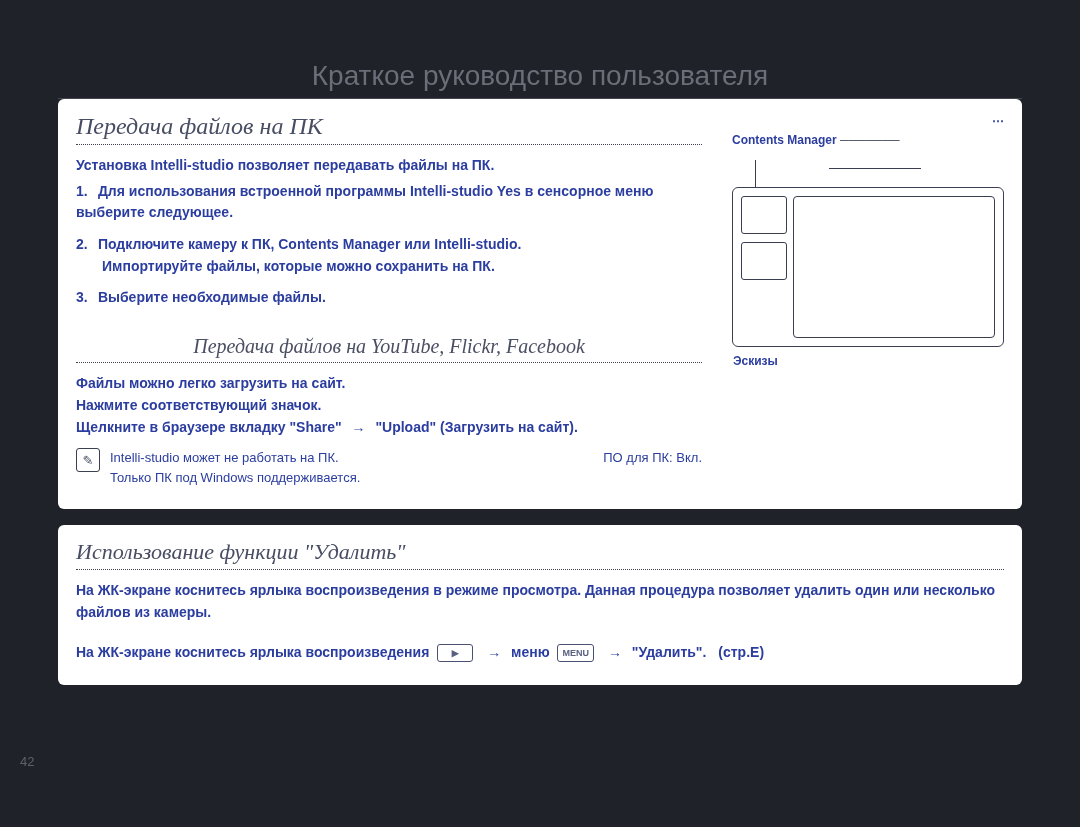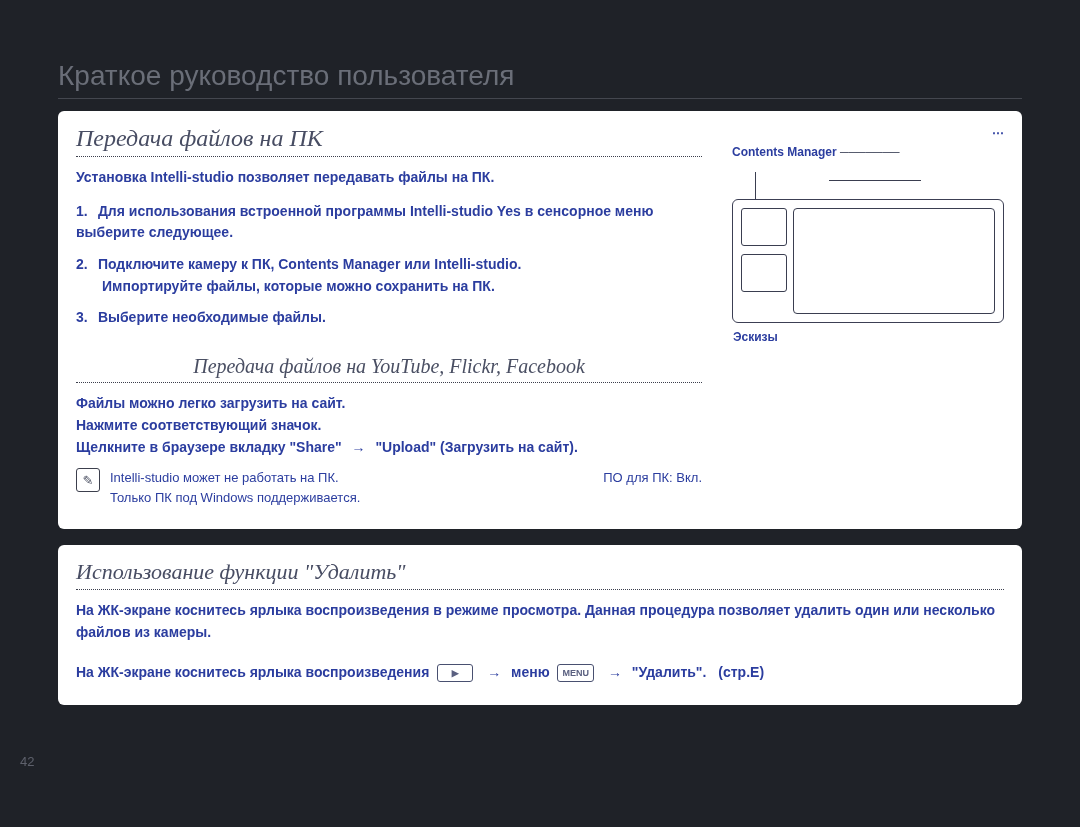--- a/index.html
+++ b/index.html
@@ -7,24 +7,23 @@
     width:1080px;height:827px;
     background:#1f2228;
     font-family:Arial,Helvetica,sans-serif;
     color:#5a5f6e;
     position:relative;
   }
   .page{padding:60px 58px 20px 58px;box-sizing:border-box}
   .hdr{
     color:#6a6e78;
     font-size:28px;
-    text-align:left;
+    text-align:center;
     border-bottom:1px solid #44474f;
     padding-bottom:6px;
-    margin-bottom:12px;
   }
   .panel{
     background:#ffffff;
     border-radius:6px;
     padding:14px 18px 22px 18px;
     margin-bottom:16px;
     position:relative;
   }
   .h1{
     font-family:Georgia,'Times New Roman',serif;
@@ -55,21 +54,21 @@
     display:flex;align-items:center;justify-content:center;
     color:#4b5062;font-size:13px;
   }
   .note-txt{color:#2b3d9f;font-size:13px;line-height:1.5;font-weight:normal}
   .right-box{
     position:absolute;right:18px;top:14px;width:272px;
     color:#2b3d9f;font-size:12px;line-height:1.4;font-weight:bold;
   }
   .diagram{
     margin-top:38px;border:1px solid #3c3f54;border-radius:6px;
-    height:124px;position:relative;padding:8px;box-sizing:border-box;
+    height:160px;position:relative;padding:8px;box-sizing:border-box;
   }
   .d-ar-v{position:absolute;left:22px;top:-28px;width:0;height:28px;border-left:1px solid #3a3e50}
   .d-ar-h{position:absolute;left:96px;top:-20px;right:82px;height:0;border-top:1px solid #3a3e50}
   .d-thumbs{position:absolute;left:8px;top:8px;width:46px}
   .d-thumb{height:36px;border:1px solid #3a3e50;border-radius:3px;margin-bottom:8px}
   .d-main{position:absolute;left:60px;right:8px;top:8px;bottom:8px;border:1px solid #3a3e50;border-radius:4px}
   .d-label{position:absolute;left:0;bottom:-24px;color:#2b3d9f;font-size:12px;font-weight:bold}
   .col-left{width:626px}
   .pagefoot{position:absolute;left:20px;bottom:58px;color:#5e616c;font-size:13px}
   .inline-icon{
@@ -87,21 +86,21 @@
 
   <div class="hdr">Краткое руководство пользователя</div>
 
   <div class="panel">
 
     <div class="col-left">
       <div class="h1">Передача файлов на ПК</div>
 
       <div class="p-block">Установка Intelli-studio позволяет передавать файлы на ПК.</div>
 
-      <div class="p-block" style="margin-top:12px">
+      <div class="p-block" style="margin-top:4px">
         <span class="num">1.</span>
         <span>Для использования встроенной программы Intelli-studio Yes в сенсорное меню выберите следующее.</span>
       </div>
 
       <div class="p-block" style="margin-top:10px">
         <span class="num">2.</span>
         <span>Подключите камеру к ПК, Contents Manager или Intelli-studio.</span>
         <span class="sub">Импортируйте файлы, которые можно сохранить на ПК.</span>
       </div>
 

